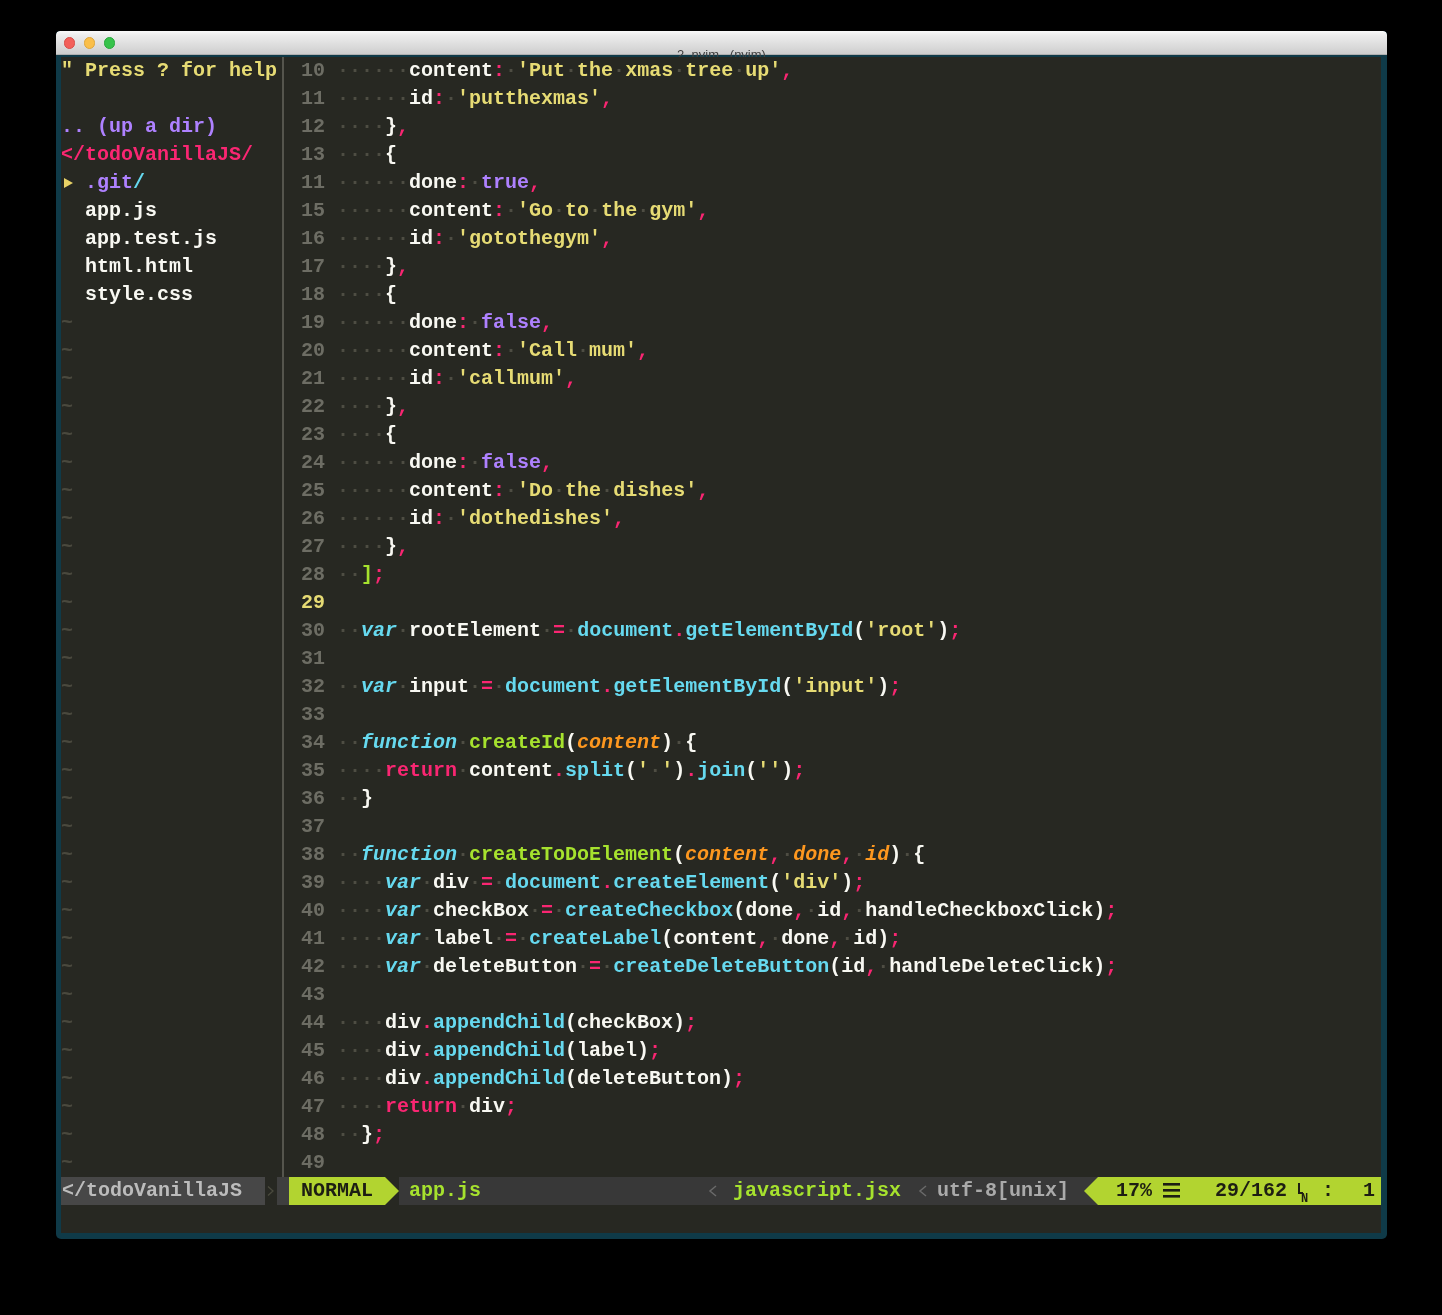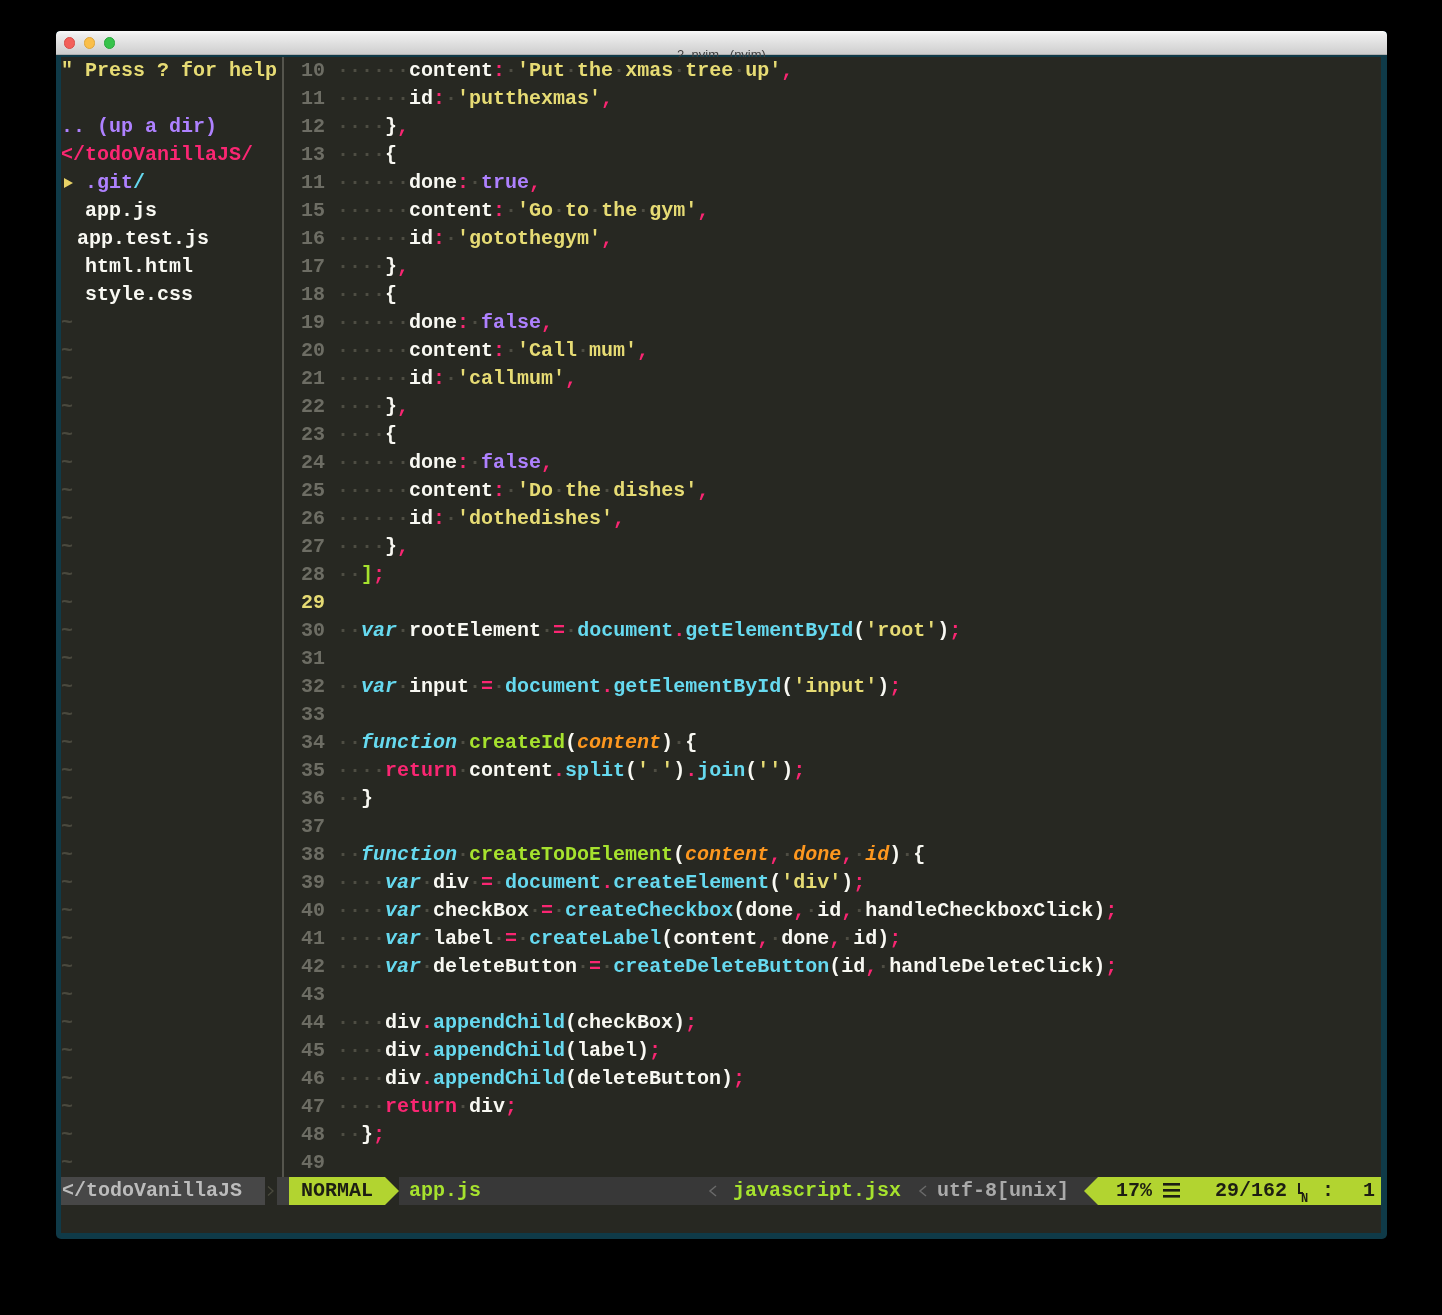--- a/index.html
+++ b/index.html
@@ -46,21 +46,21 @@
       <span class="tl2"></span>
       <span class="tl3"></span>
 <div id="title">2. nvim . (nvim)</div>
     </div>
 <div id="grid">
 <div class="srow" style="top:0px"><i class="y">" Press ? for help</i></div>
       <div class="srow" style="top:56px"><i class="v">.. (up a dir)</i></div>
       <div class="srow" style="top:84px"><i class="p">&lt;/todoVanillaJS/</i></div>
       <div class="srow" style="top:112px"><span class="arrow"></span><i class="v" style="margin-left:24px">.git</i><i class="b">/</i></div>
       <div class="srow" style="top:140px"><i class="w" style="margin-left:24px">app.js</i></div>
-      <div class="srow" style="top:168px"><i class="w" style="margin-left:16px">app.test.js</i></div>
+      <div class="srow" style="top:168px"><i class="w" style="margin-left:24px">app.test.js</i></div>
       <div class="srow" style="top:196px"><i class="w" style="margin-left:24px">html.html</i></div>
       <div class="srow" style="top:224px"><i class="w" style="margin-left:24px">style.css</i></div>
       <div class="srow" style="top:252px"><i class="tl">~</i></div>
       <div class="srow" style="top:280px"><i class="tl">~</i></div>
       <div class="srow" style="top:308px"><i class="tl">~</i></div>
       <div class="srow" style="top:336px"><i class="tl">~</i></div>
       <div class="srow" style="top:364px"><i class="tl">~</i></div>
       <div class="srow" style="top:392px"><i class="tl">~</i></div>
       <div class="srow" style="top:420px"><i class="tl">~</i></div>
       <div class="srow" style="top:448px"><i class="tl">~</i></div>

